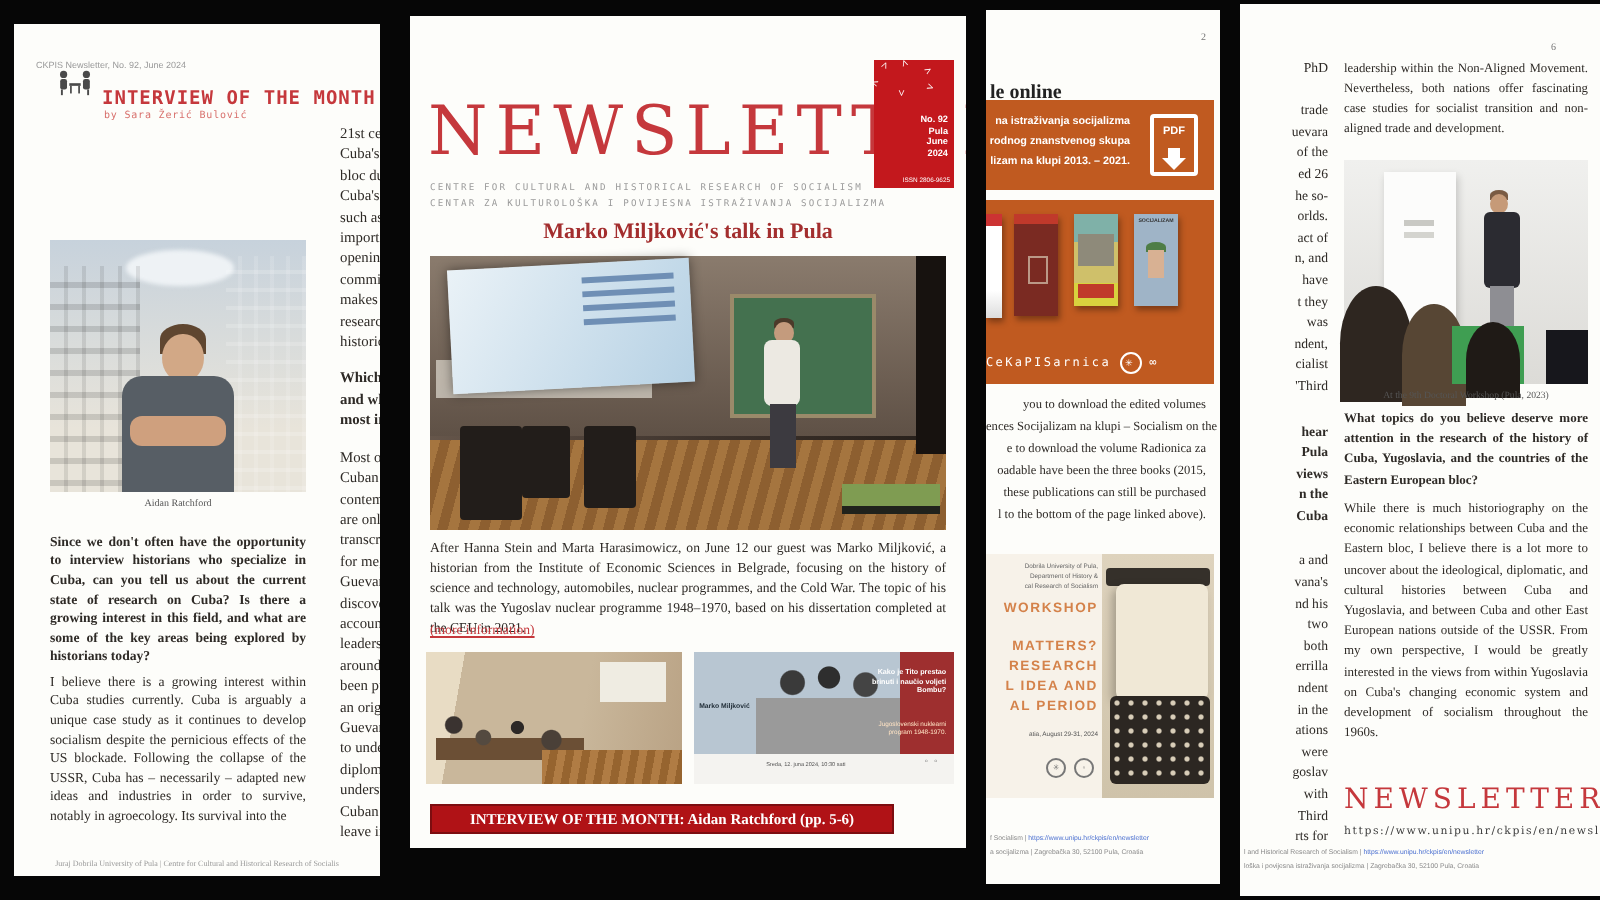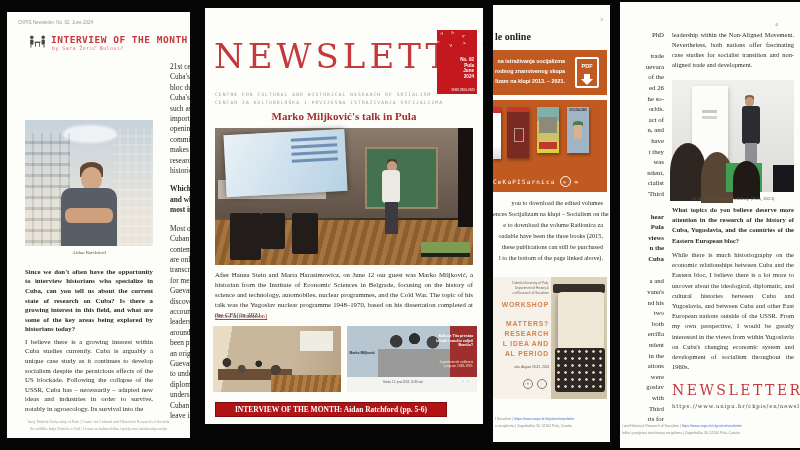--- a/index.html
+++ b/index.html
@@ -1,20 +1,20 @@
 <!DOCTYPE html>
 <html style="--red: #c5383c; --redbar: #b01216; --redbox: #c3181d; --orange: #c05a20; --oranget: #d4824a; --maroon: #a32e2e; --ink: #2e2a26; --link: #4a6fd0;"><head>
 <meta charset="utf-8">
 <style>
   html,body{margin:0;padding:0;background:#060606;}
   .canvas{position:relative;width:800px;height:450px;background:#060606;overflow:hidden;
           font-family:"Liberation Serif",serif;color:var(--ink,#2e2a26);}
   .page{position:absolute;background:#fdfdfa;overflow:hidden;}
   .abs{position:absolute;}
-  .nowrap{white-space:nowrap;}
+  .nowrap{white-space:nowrap;margin-top:10px;}
   .just{text-align:justify;}
   .bold{font-weight:bold;}
   .sans{font-family:"Liberation Sans",sans-serif;}
   .l{display:block;}
   .l:empty::before{content:"\00a0";}
 
   
   .p1{left:7px;top:12px;width:183px;height:426px;}
   .p1-header{left:11px;top:8px;font-size:4.5px;color:#9a9a9a;}
   .p1-icon{left:21px;top:22px;width:19px;height:15px;}

